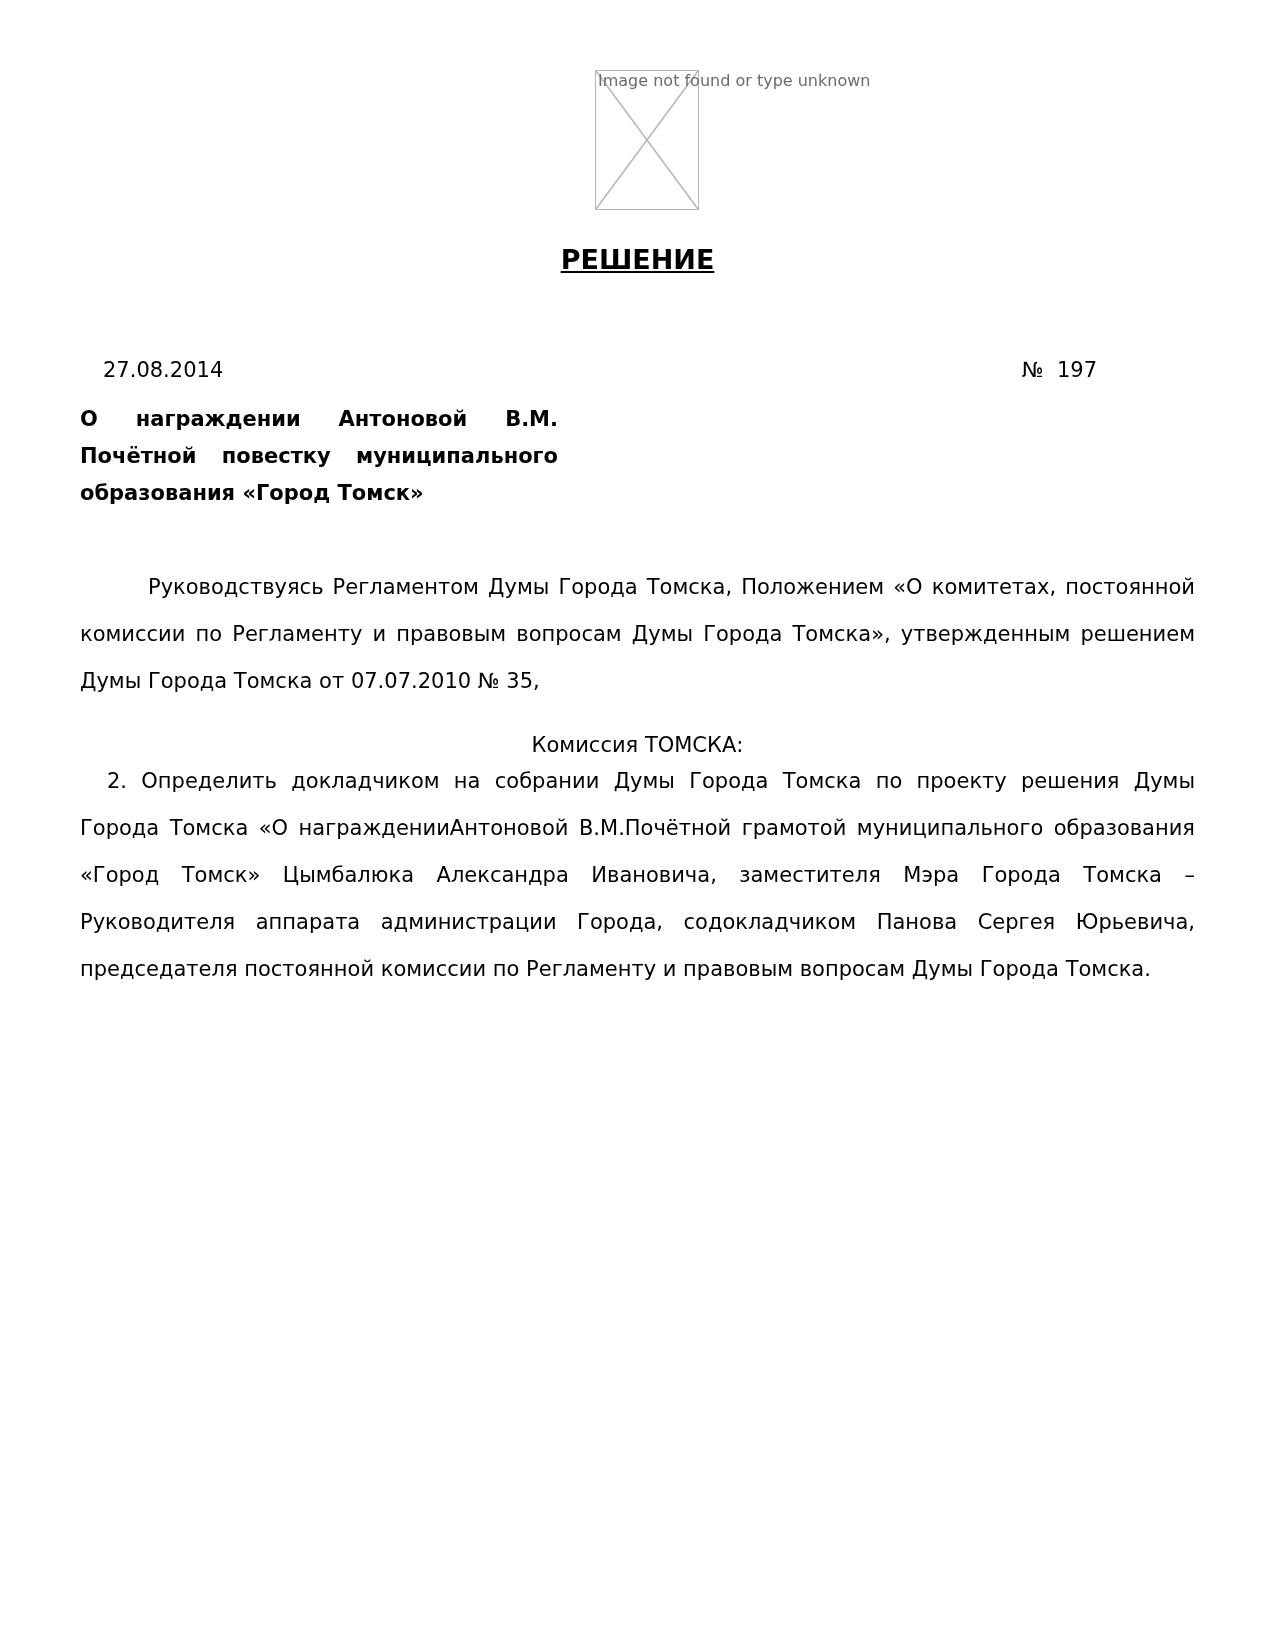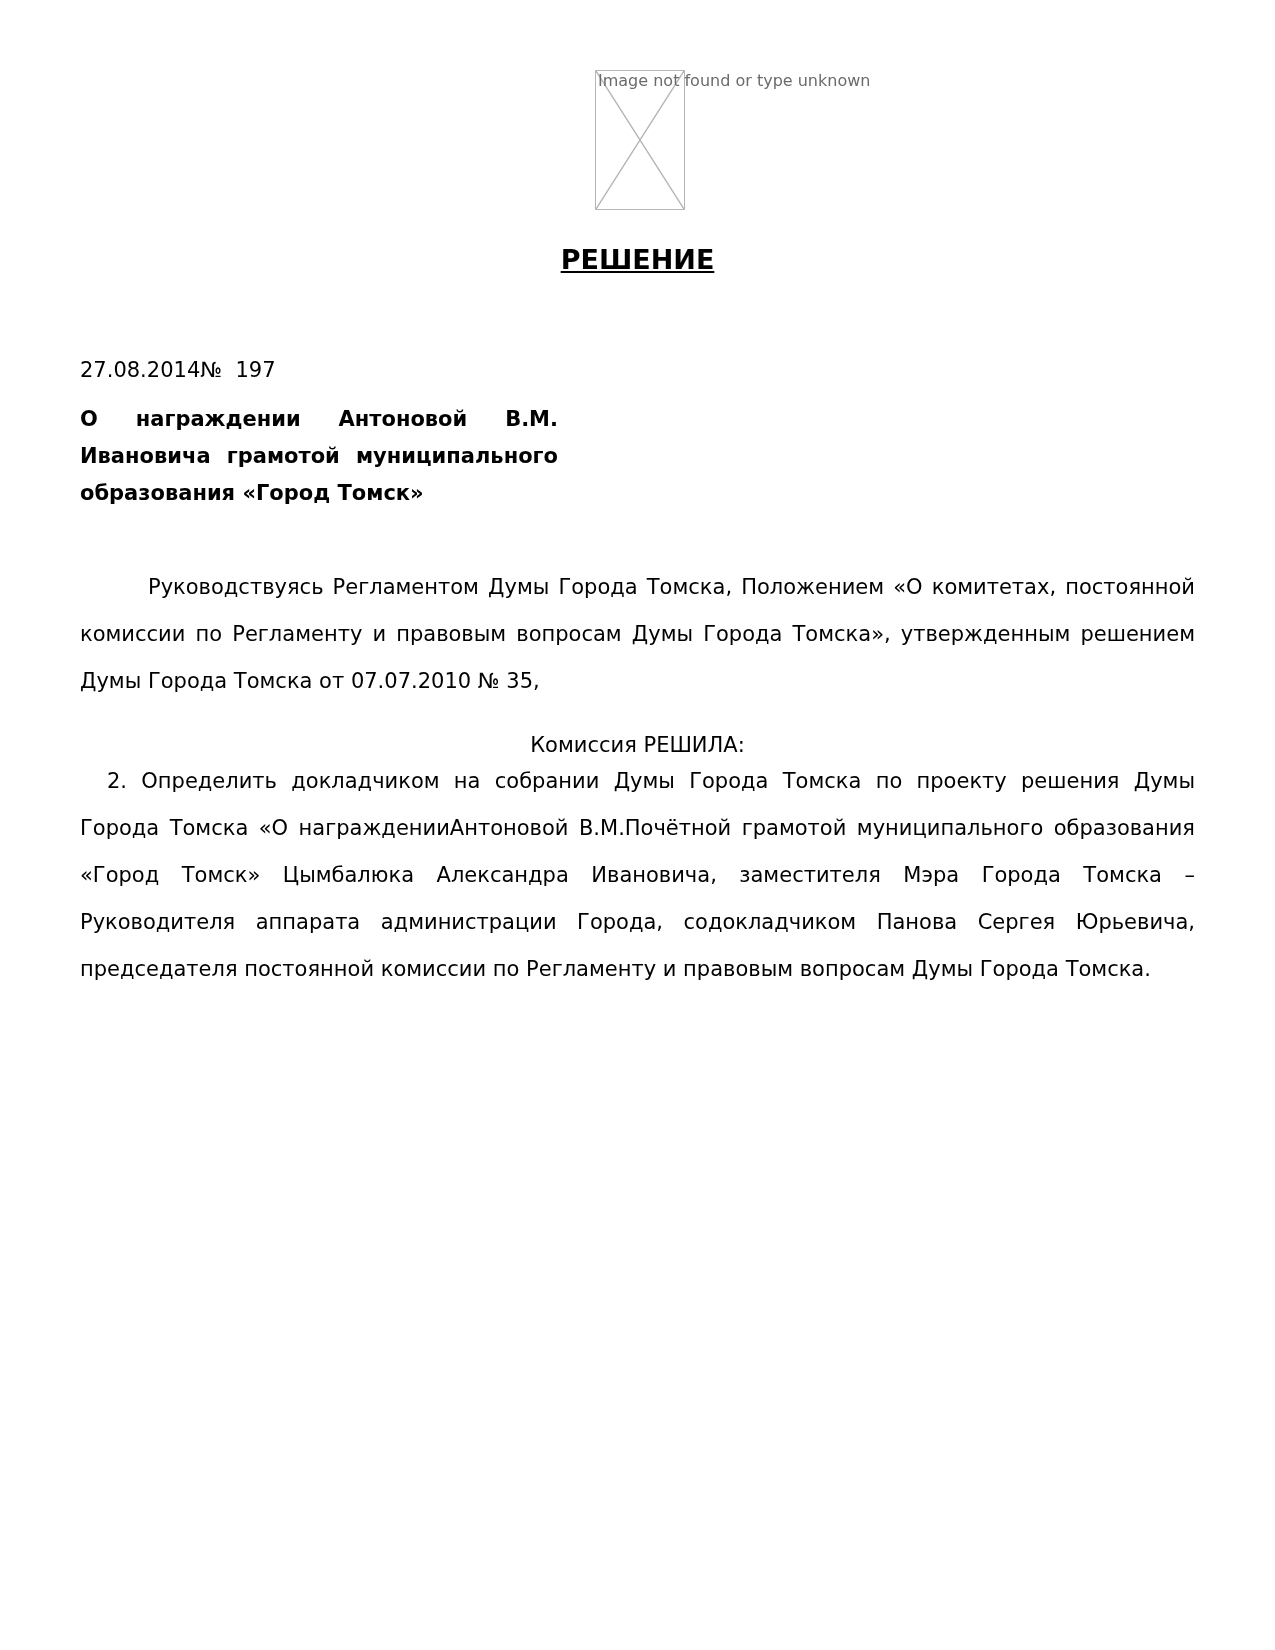--- a/index.html
+++ b/index.html
@@ -15,21 +15,21 @@
     position: relative;
     width: 1275px;
     height: 1650px;
     padding: 0 80px;
   }
 
   
   .broken-image {
     position: relative;
     margin: 70px 0 0 515px;
-    width: 90px;
+    width: 104px;
     height: 140px;
     border: 1px solid #b6b6b6;
   }
   .broken-image svg { display: block; width: 100%; height: 100%; }
   .alt-text {
     position: absolute;
     top: 1px;
     left: 2px;
     white-space: nowrap;
     font-size: 16px;
@@ -45,23 +45,24 @@
     line-height: 1.25;
   }
   .h1 { margin-top: 16px; }
   .h2 { margin-top: 33px; }
   .h3 { margin-top: 33px; text-decoration: underline; }
 
   
   .meta-row {
     margin-top: 80px;
     display: flex;
-    justify-content: flex-start;
+    justify-content: space-between;
     font-size: 21px;
     line-height: 26px;
+    margin-left: 23px;
   }
   .meta-number { white-space: pre; margin-right: 98px; }
 
   
   .subject {
     margin-top: 18px;
     width: 478px;
     font-weight: 700;
     font-size: 21px;
     line-height: 37px;
@@ -109,22 +110,22 @@
     <span class="alt-text">Image not found or type unknown</span>
   </div>
 
   <div class="h3">РЕШЕНИЕ</div>
 
   <div class="meta-row">
     <span class="meta-date">27.08.2014</span>
     <span class="meta-number">№  197</span>
   </div>
 
-  <div class="subject">О награждении Антоновой В.М. Ивановича грамотой муниципального образования «Город Томск»</div>
+  <div class="subject">О награждении Антоновой В.М. Почётной повестку муниципального образования «Город Томск»</div>
 
   <p class="preamble">Руководствуясь Регламентом Думы Города Томска, Положением «О комитетах, постоянной комиссии по Регламенту и правовым вопросам Думы Города Томска», утвержденным решением Думы Города Томска от 07.07.2010 № 35,</p>
 
-  <div class="resolved">Комиссия РЕШИЛА:</div>
+  <div class="resolved">Комиссия ТОМСКА:</div>
 
   <p class="item">2. Определить докладчиком на собрании Думы Города Томска по проекту решения Думы Города Томска «О награжденииАнтоновой В.М.Почётной грамотой муниципального образования «Город Томск» Цымбалюка Александра Ивановича, заместителя Мэра Города Томска – Руководителя аппарата администрации Города, содокладчиком Панова Сергея Юрьевича, председателя постоянной комиссии по Регламенту и правовым вопросам Думы Города Томска.</p>
 
 
 </div>
 
 </body></html>

